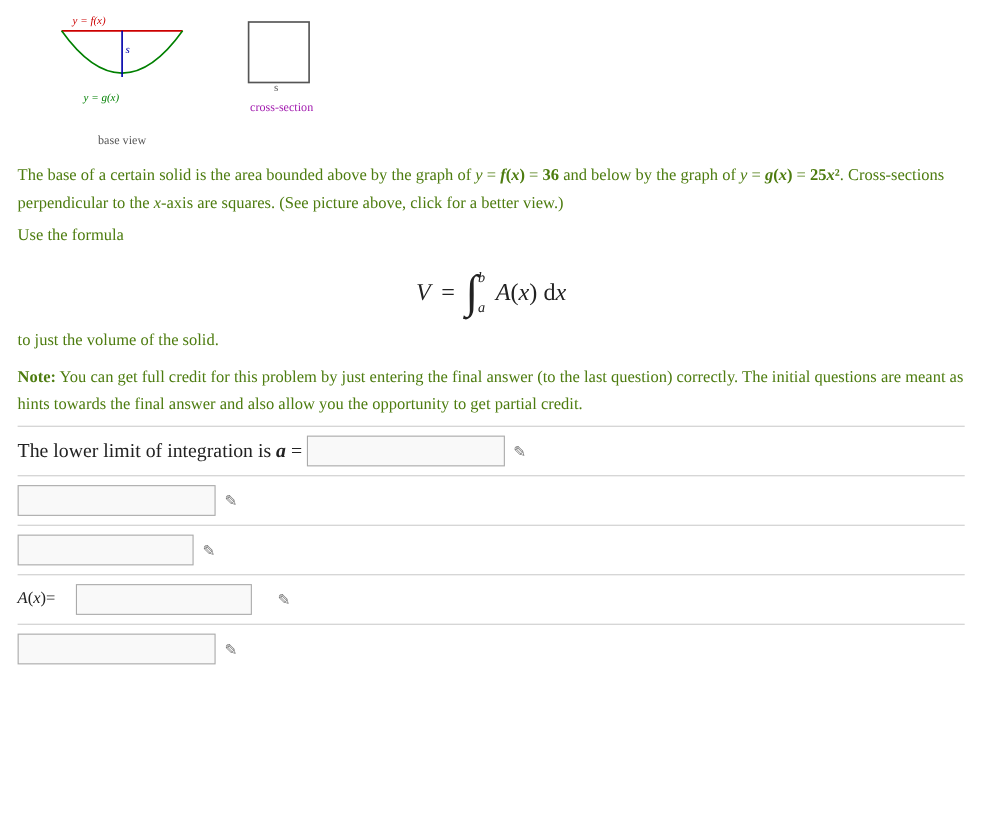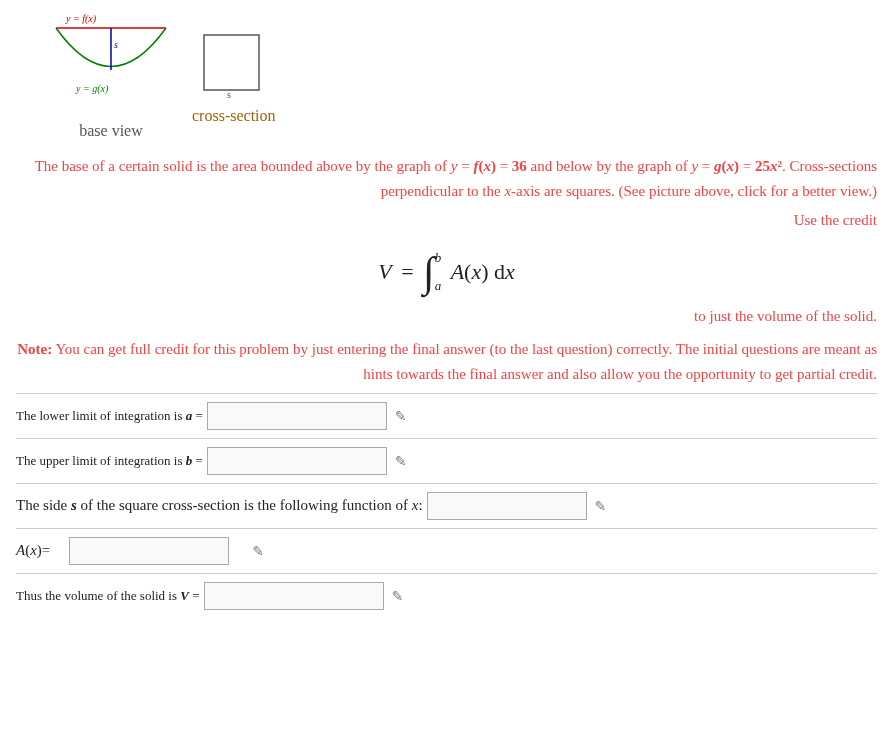--- a/index.html
+++ b/index.html
@@ -7,51 +7,50 @@
       font-family: Georgia, 'Times New Roman', serif;
       font-size: 15px;
       color: #222;
       background: #fff;
       padding: 10px 16px;
       width: 893px;
       min-height: 741px;
     }
     .diagram-row {
       display: flex;
-      align-items: center;
-      gap: 16px;
+      align-items: flex-start;
+      gap: 40px;
       margin-bottom: 14px;
       margin-left: 30px;
     }
     .base-view-container {
       display: flex;
       flex-direction: column;
       align-items: center;
     }
     .base-view-label {
-      font-size: 16px;
+      font-size: 11px;
       color: #555;
       margin-top: 2px;
       text-align: center;
     }
     .cross-section-container {
       display: flex;
       flex-direction: column;
       align-items: center;
     }
     .cross-section-label {
-      font-size: 16px;
-      color: #a16207;
+      font-size: 11px;
+      color: #a21caf;
       margin-top: 2px;
     }
     .problem-text {
       line-height: 1.65;
       margin-bottom: 4px;
-      color: #ef4444;
-      text-align: right;
+      color: #4d7c0f;
     }
 
     .formula-block {
       text-align: center;
       margin: 18px 0 10px 0;
       font-size: 22px;
     }
     .formula-block .integral-expr {
       display: inline-flex;
       align-items: center;
@@ -79,21 +78,21 @@
     .note-bold { font-weight: bold; }
 
     .input-row {
       display: flex;
       align-items: center;
       margin: 8px 0;
       gap: 4px;
       flex-wrap: wrap;
     }
     .input-row .label-text {
-      font-size: 13px;
+      font-size: 18px;
     }
     .answer-input {
       border: 1px solid #aaa;
       background: #f9f9f9;
       width: 180px;
       height: 28px;
       padding: 2px 6px;
       font-size: 14px;
       outline: none;
     }
@@ -166,21 +165,21 @@
       <rect x="10" y="10" width="55" height="55" fill="none" stroke="#555" stroke-width="1.5"></rect>
       <text x="33" y="73" font-size="10" fill="#555">s</text>
     </svg>
     <div class="cross-section-label">cross-section</div>
   </div>
 </div>
 
 <div class="problem-text">
   The base of a certain solid is the area bounded above by the graph of <em>y</em> = <strong><em>f</em>(<em>x</em>)</strong> = <strong>36</strong> and below by the graph of <em>y</em> = <strong><em>g</em>(<em>x</em>)</strong> = <strong>25<em>x</em>²</strong>. Cross-sections perpendicular to the <em>x</em>-axis are squares. (See picture above, click for a better view.)
 </div>
-<div class="problem-text">Use the credit</div>
+<div class="problem-text">Use the formula</div>
 
 <div class="formula-block">
   <span class="integral-expr">
     <em>V</em>
     <span>&nbsp;=&nbsp;</span>
     <span class="integral-symbol">∫</span>
     <span class="integral-limits">
       <span class="limit-top"><em>b</em></span>
       <span class="limit-bottom"><em>a</em></span>
     </span>
@@ -199,40 +198,37 @@
 
 <div class="input-row">
   <span class="label-text">The lower limit of integration is <em><strong>a</strong></em> =</span>
   <input type="text" class="answer-input" placeholder="" style="">
   <button class="pencil-btn" title="Edit">✎</button>
 </div>
 
 <hr class="divider-line">
 
 <div class="input-row">
-  <span class="label-text">The upper limit of integration is <em><strong>b</strong></em> =</span>
   <input type="text" class="answer-input" placeholder="" style="">
   <button class="pencil-btn" title="Edit">✎</button>
 </div>
 
 <hr class="divider-line">
 
 <div class="side-row">
-  <span class="label-text">The side <em><strong>s</strong></em> of the square cross-section is the following function of <em>x</em>:</span>
   <input type="text" class="answer-input side-input" style="">
   <button class="pencil-btn" title="Edit">✎</button>
 </div>
 
 <hr class="divider-line">
 
 <div class="Ax-row">
   <span class="label-text"><em>A</em>(<em>x</em>)=</span>
   <input type="text" class="answer-input Ax-input" style="">
   <button class="pencil-btn" title="Edit">✎</button>
 </div>
 
 <hr class="divider-line">
 
 <div class="input-row">
-  <span class="label-text">Thus the volume of the solid is <em><strong>V</strong></em> =</span>
   <input type="text" class="answer-input" style="">
   <button class="pencil-btn" title="Edit">✎</button>
 </div>
 
 </body></html>

